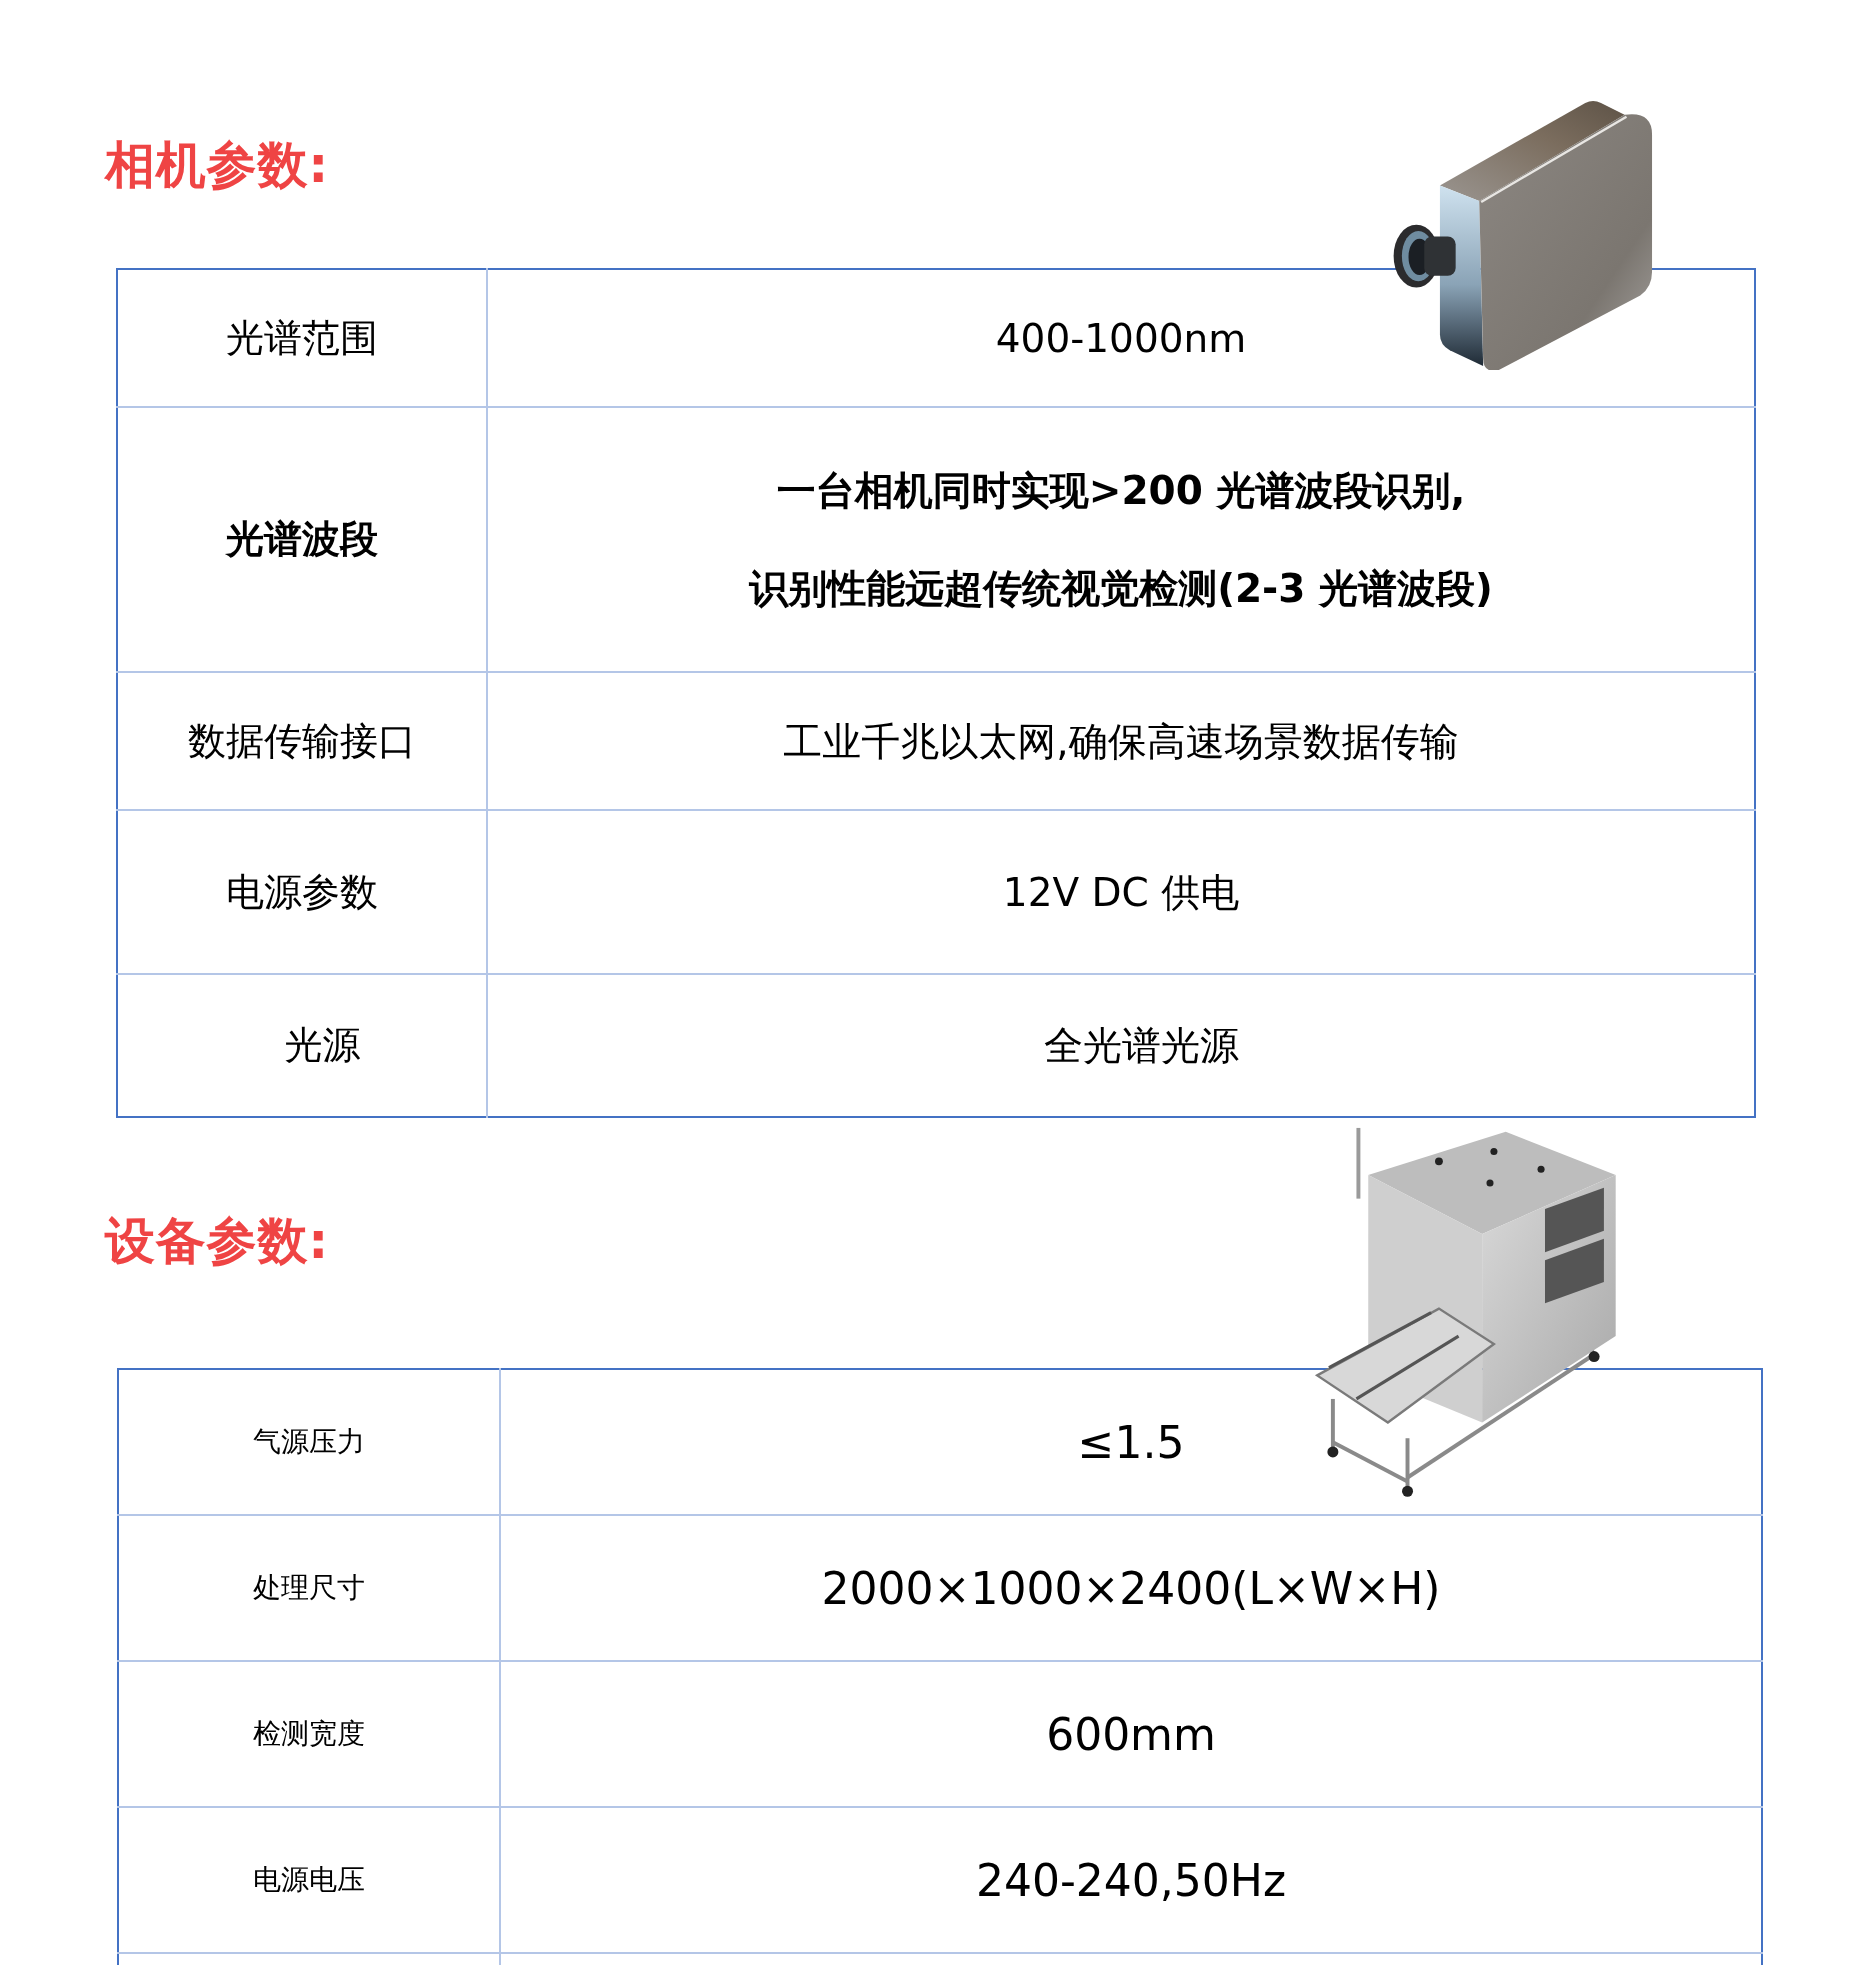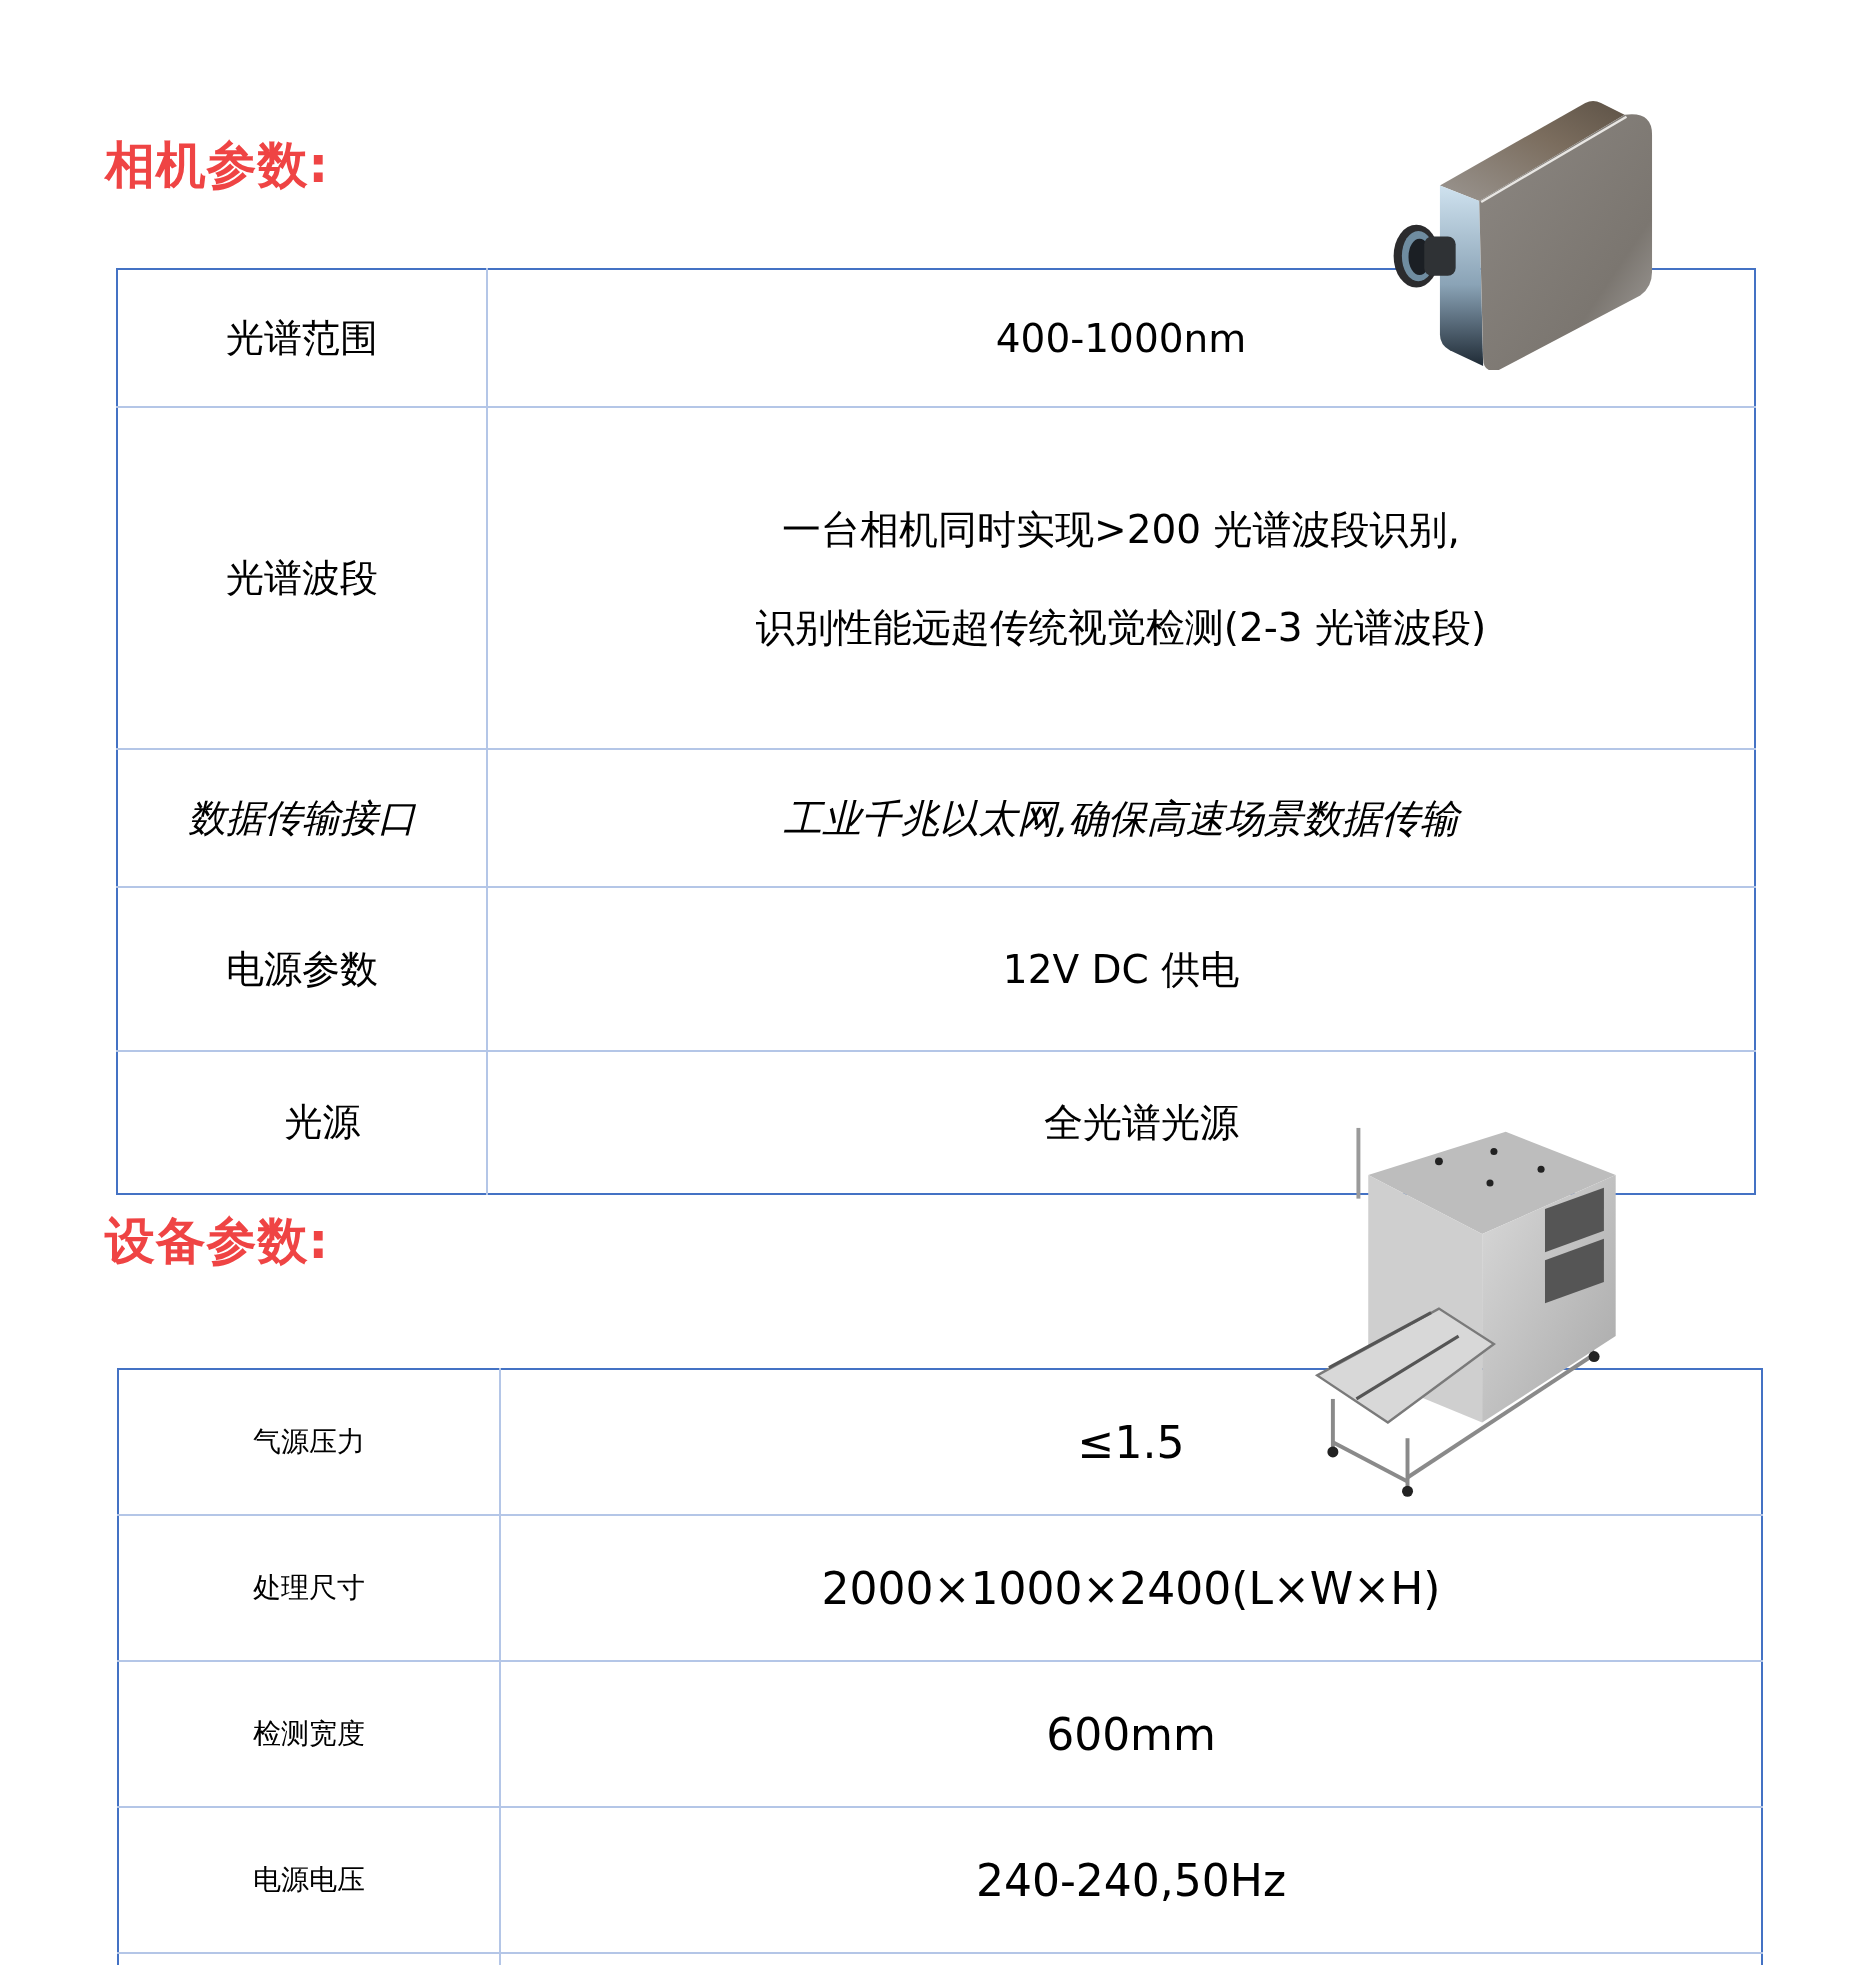--- a/index.html
+++ b/index.html
@@ -13,22 +13,22 @@
   table.spec { position:absolute; border-collapse:collapse; table-layout:fixed; border:2.8px solid #4472C4; background:transparent; }
   table.spec td { border-top:2.4px solid #B4C6E7; text-align:center; vertical-align:middle; padding:0; }
   table.spec tr:first-child td { border-top:none; }
   table.spec td.label { border-right:2.4px solid #B4C6E7;text-align:center; }
 
   #t1 { left:116px; top:268px; width:1640px; }
   #t1 col.c1 { width:370px; }
   #t1 td { font-size:38px; }
   #t1 td.value { font-size:39px; }
   #t1 tr.r0 td { height:138px; }
-  #t1 tr.r1 td { height:342px; }
-  #t1 tr.r2 td { height:138px;font-style:italic; }
+  #t1 tr.r1 td { height:265px;font-weight:bold; }
+  #t1 tr.r2 td { height:138px; }
   #t1 tr.r3 td { height:164px; }
   #t1 tr.r4 td { height:143px;padding-left:41px; }
   #t1 .line { display:block; line-height:1; }
   #t1 .line + .line { margin-top:59px; }
 
   #t2 { left:117px; top:1368px; width:1646px; }
   #t2 col.c1 { width:382px; }
   #t2 td { height:146px; }
   #t2 td.label { font-size:28px; }
   #t2 td.value { font-size:44px; }

